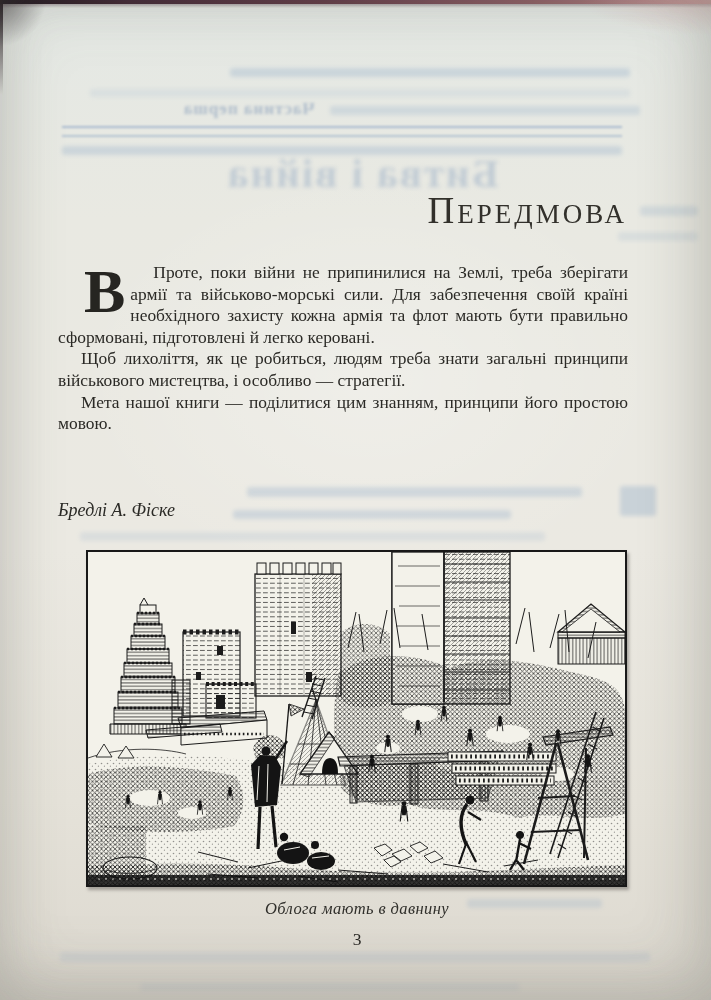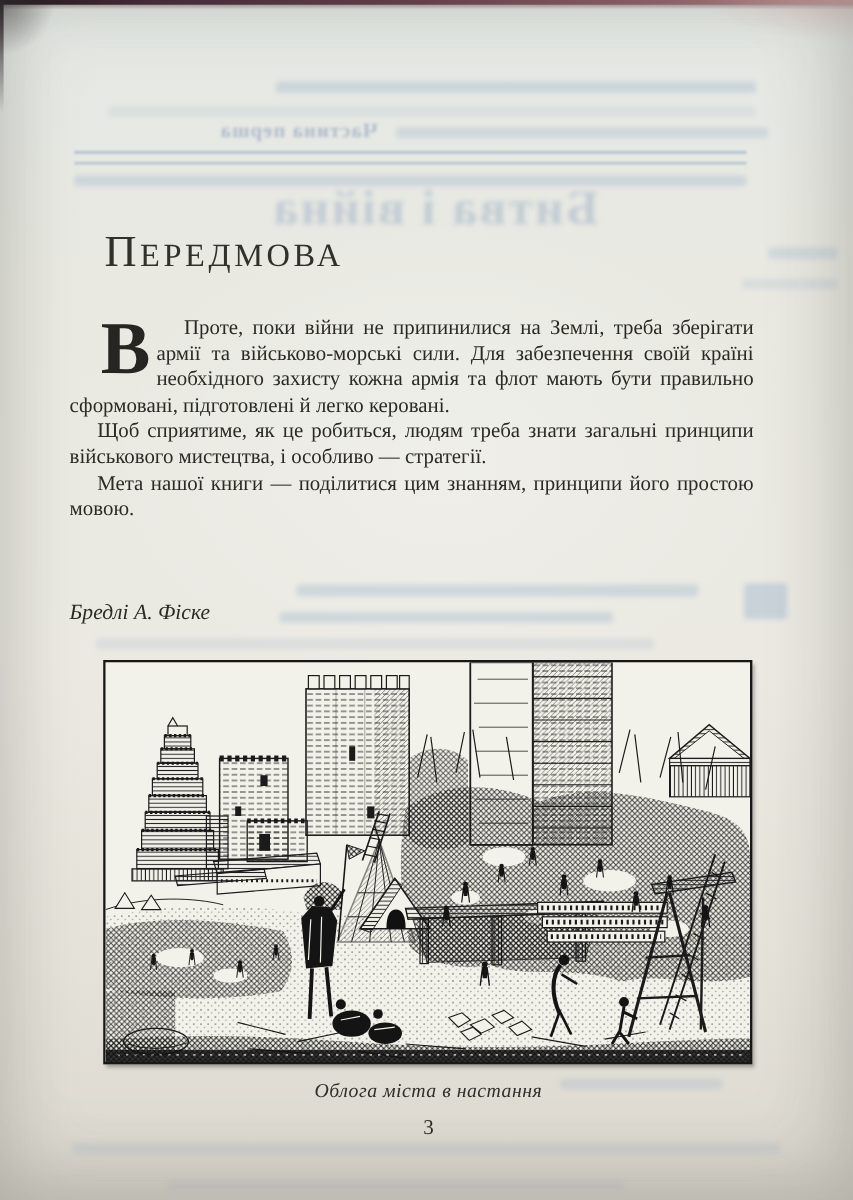--- a/index.html
+++ b/index.html
@@ -31,21 +31,21 @@
     filter:blur(1.4px);white-space:nowrap;font-weight:bold;pointer-events:none;}
   .ghost-part-label{left:183px;top:99px;font-size:17px;letter-spacing:1px;}
   .ghost-part-title{left:226px;top:149px;font-size:41px;letter-spacing:2px;
     color:rgba(130,155,188,.38);filter:blur(2.2px);}
   .ghost-rule{position:absolute;left:62px;top:126px;width:560px;height:7px;
     border-top:2px solid rgba(108,140,186,.48);border-bottom:2px solid rgba(108,140,186,.40);
     filter:blur(.8px);}
   .gbar{position:absolute;background:rgba(126,158,194,1);filter:blur(2.1px);border-radius:3px;}
 
   
-  .heading{position:absolute;left:87px;top:193px;width:540px;text-align:left;
+  .heading{position:absolute;left:87px;top:193px;width:540px;text-align:right;
     color:#32302b;}
   .heading .h-init{font-size:37px;line-height:36px;letter-spacing:3px;}
   .heading .h-rest{font-size:27px;letter-spacing:3px;}
   .bodytext{position:absolute;left:58px;top:262px;width:570px;
     font-size:17.4px;line-height:21.6px;color:#2b2a26;text-align:justify;}
   .bodytext p{margin:0;text-indent:23px;}
   .bodytext p.p-first{text-indent:0;}
   .dropcap{float:left;font-size:62px;line-height:52px;height:60px;
     font-weight:bold;color:#262521;margin:3px 5px 0 26px;}
   .signature{position:absolute;left:58px;top:500px;width:570px;
@@ -81,21 +81,21 @@
   <div class="gbar" style="left:620px;top:486px;width:36px;height:30px;opacity:.30;"></div>
   <div class="gbar" style="left:467px;top:899px;width:135px;height:9px;opacity:.20;"></div>
   <div class="gbar" style="left:60px;top:952px;width:590px;height:10px;opacity:.14;"></div>
   <div class="gbar" style="left:140px;top:983px;width:380px;height:8px;opacity:.10;"></div>
 
   <div class="heading"><span class="h-init">П</span><span class="h-rest">ЕРЕДМОВА</span></div>
 
   <div class="bodytext">
     <p class="p-first"><span class="dropcap">В</span></p>
     <p>Проте, поки війни не припинилися на Землі, треба зберігати армії та військово-морські сили. Для забезпечення своїй країні необхідного захисту кожна армія та флот мають бути правильно сформовані, підготовлені й легко керовані.</p>
-    <p>Щоб сприятиме, як це робиться, людям треба знати загальні принципи військового мистецтва, і особливо — стратегії.</p>
+    <p>Щоб лихоліття, як це робиться, людям треба знати загальні принципи військового мистецтва, і особливо — стратегії.</p>
     <p>Мета нашої книги — поділитися цим знанням, принципи його простою мовою.</p>
   </div>
   <div class="signature">Бредлі А. Фіске</div>
 
   <div class="plate">
     <svg width="537" height="333" viewBox="0 0 537 333">
       <defs>
         <pattern id="ph" width="6" height="3.4" patternUnits="userSpaceOnUse">
           <path d="M0 1.7 H6" stroke="#1b1b1b" stroke-width="0.8"></path>
           </pattern>
@@ -297,21 +297,21 @@
         <path d="M110 300 L150 310 M160 316 L198 308 M250 318 L300 322 M355 312 L400 320 M416 314 L450 308 M120 322 L170 326 M210 324 L250 330"></path>
       </g>
 
       <path d="M0 314 Q100 308 200 316 T420 318 T537 314 L537 333 H0 Z" fill="url(#px)" opacity="0.9"></path>
       <rect x="0" y="323" width="537" height="10" fill="#111" opacity="0.85"></rect>
       <path d="M10 327 H530" stroke="#f3f2ea" stroke-width="1.4" stroke-dasharray="2 5" opacity="0.7"></path>
       <rect x="0" y="274" width="58" height="54" fill="url(#px)" opacity="0.75"></rect>
     </svg>
   </div>
 
-  <div class="caption">Облога міста в настання</div>
+  <div class="caption">Облога мають в давнину</div>
   <div class="pageno">3</div>
 
   <div class="edge-top"></div>
   <div class="edge-top-fade"></div>
   <div class="edge-left"></div>
   <div class="corner-tl"></div>
   <div class="corner-tr"></div>
   <div class="vignette"></div>
 </div>
 

